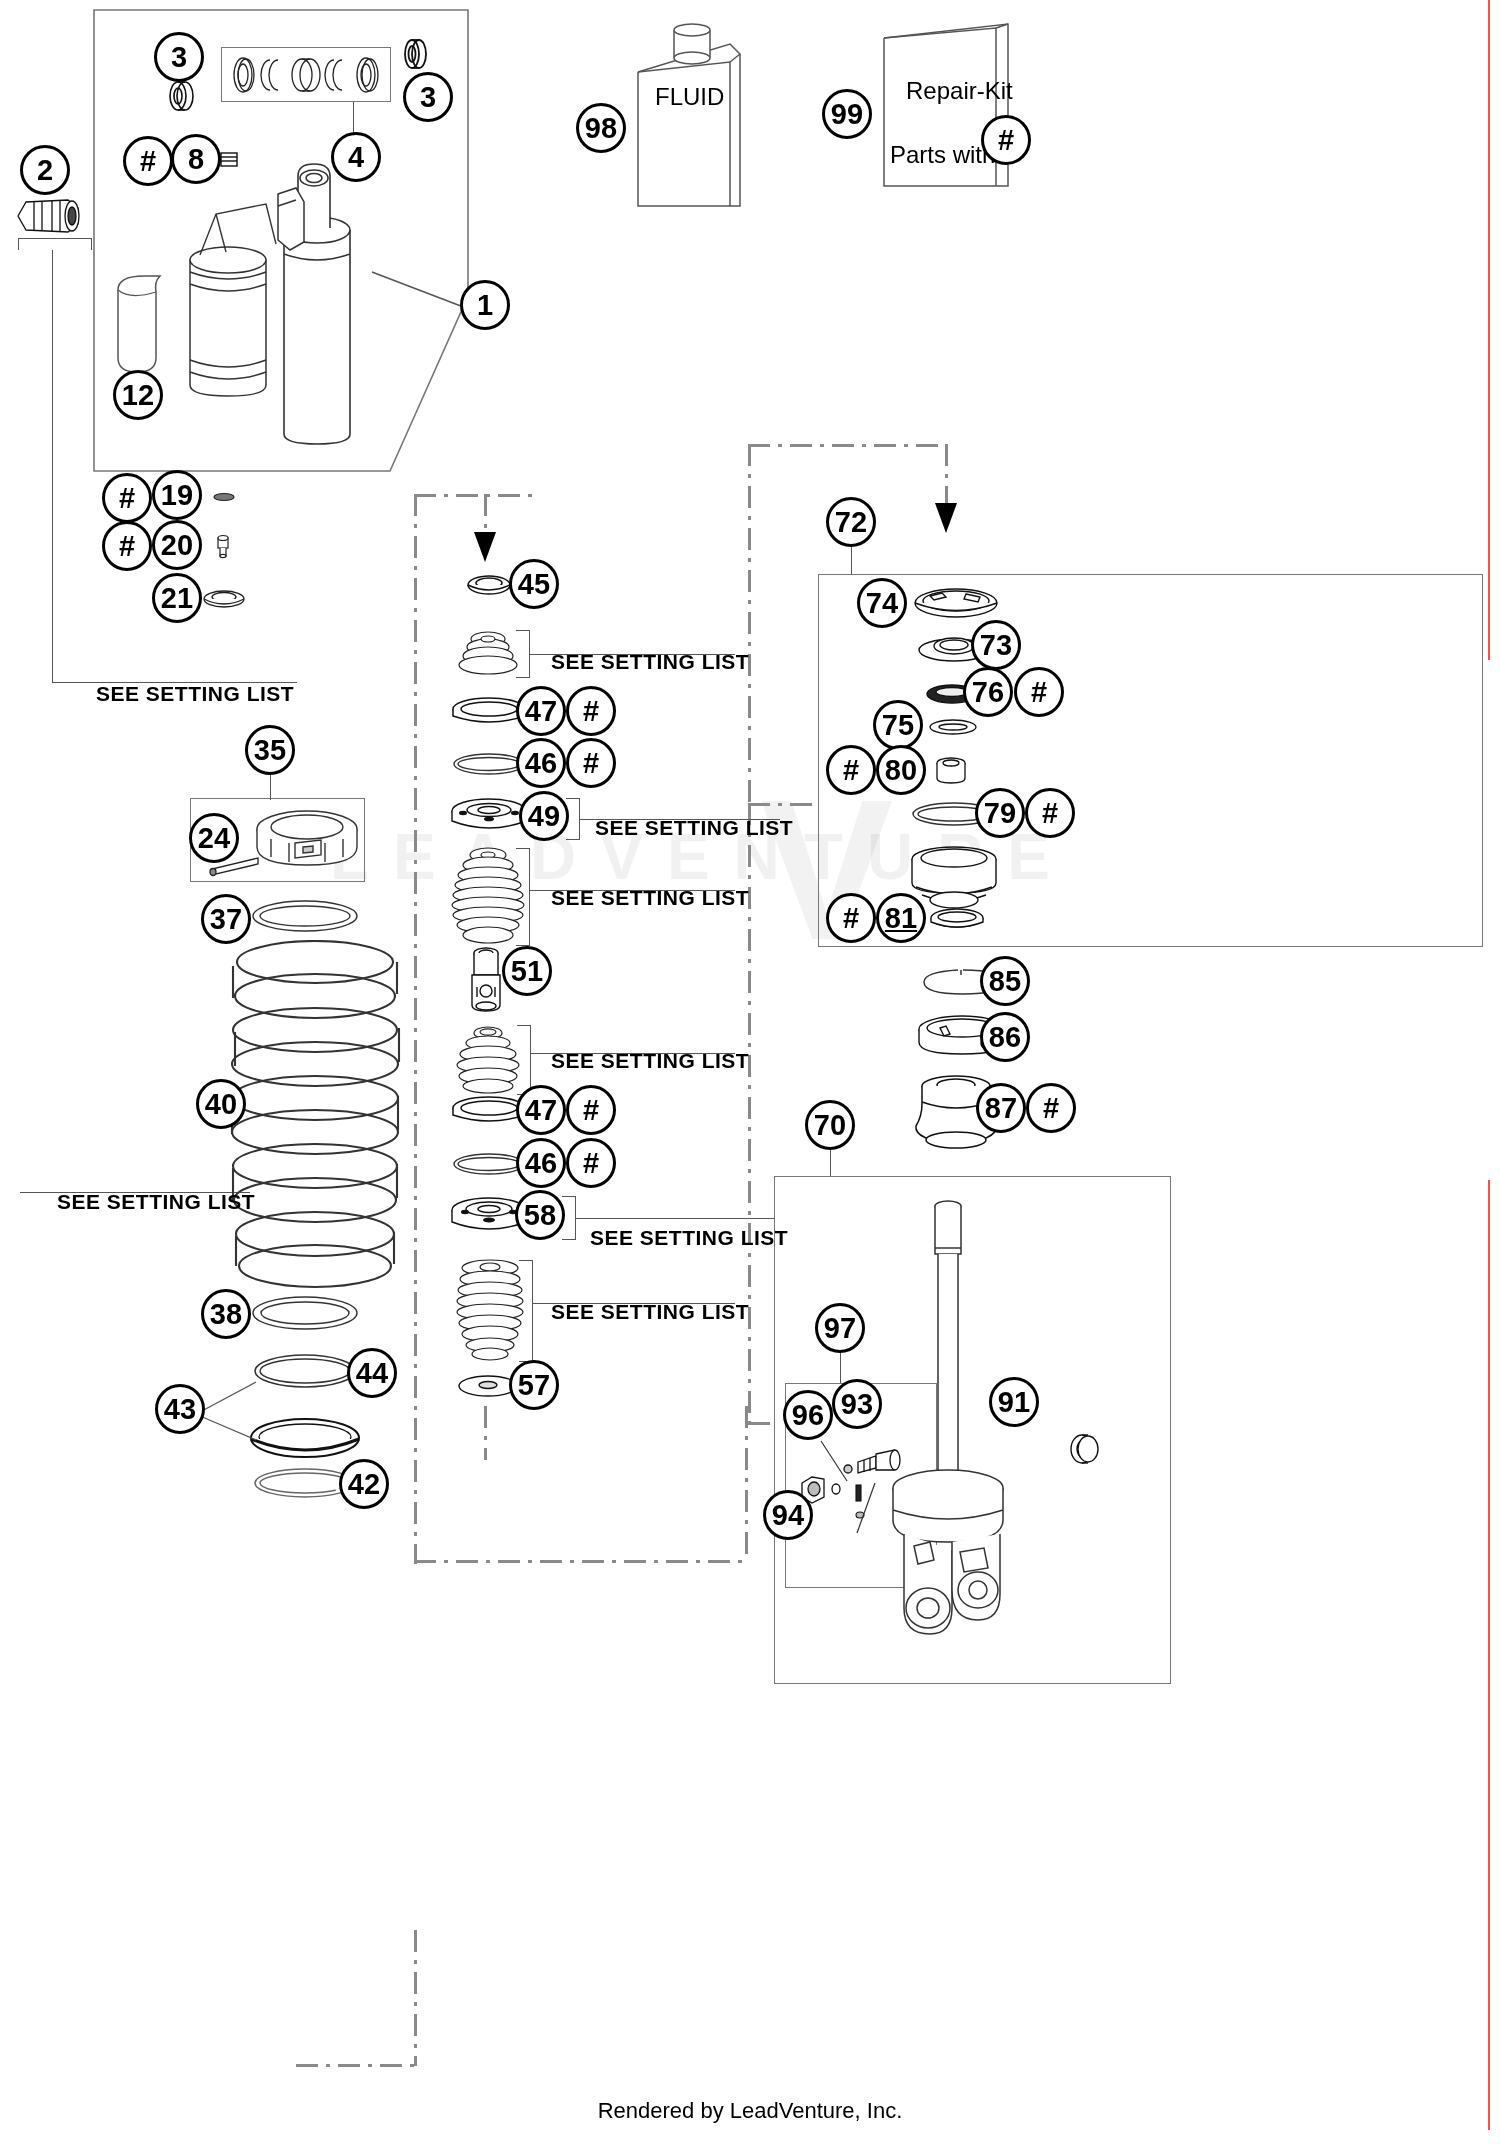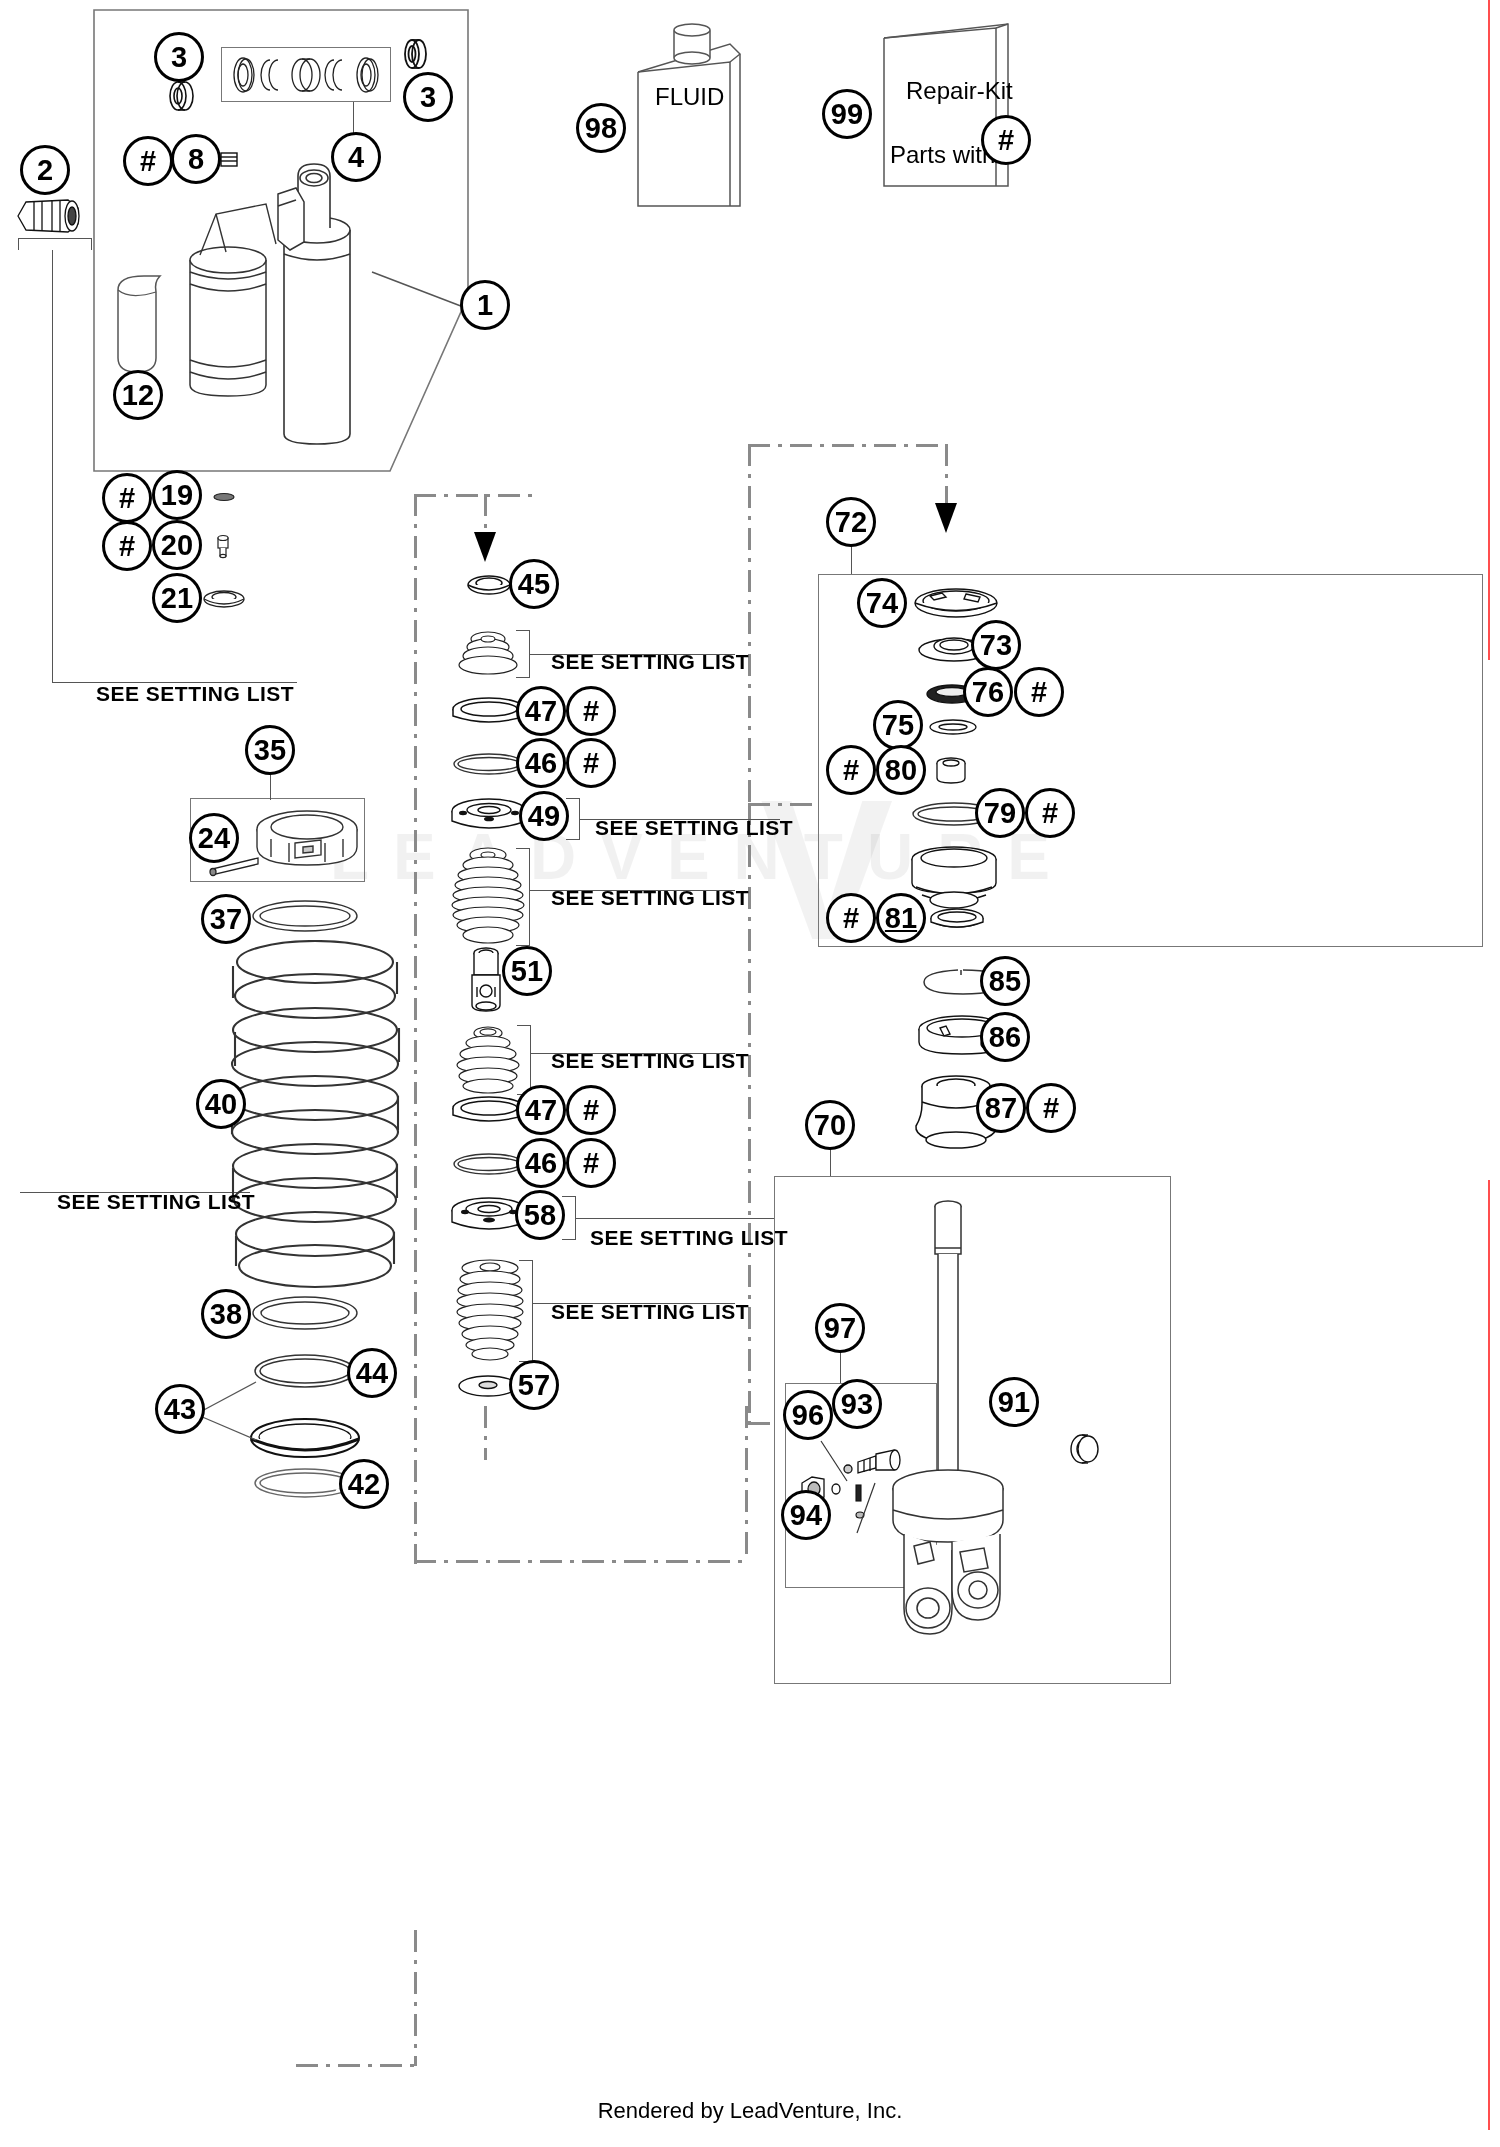--- a/index.html
+++ b/index.html
@@ -765,19 +765,19 @@
       <div class="cal m" style="left: 851px; top: 918px;">#</div>
       <div class="cal m" style="left: 901px; top: 918px; text-decoration: underline;">81</div>
       <div class="cal m" style="left: 1005px; top: 981px;">85</div>
       <div class="cal m" style="left: 1005px; top: 1037px;">86</div>
       <div class="cal m" style="left: 1001px; top: 1108px;">87</div>
       <div class="cal m" style="left: 1051px; top: 1108px;">#</div>
       <div class="cal m" style="left: 830px; top: 1125px;">70</div>
       <div class="cal m" style="left: 840px; top: 1328px;">97</div>
       <div class="cal m" style="left: 808px; top: 1415px;">96</div>
       <div class="cal m" style="left: 857px; top: 1404px;">93</div>
-      <div class="cal m" style="left: 806px; top: 1515px; text-align: right;">94</div>
+      <div class="cal m" style="left: 788px; top: 1515px; text-align: right;">94</div>
       <div class="cal m" style="left: 1014px; top: 1402px;">91</div>
     </div>
 
 </div>
 
 <div id="footer">Rendered by LeadVenture, Inc.</div>
 
 </body></html>

